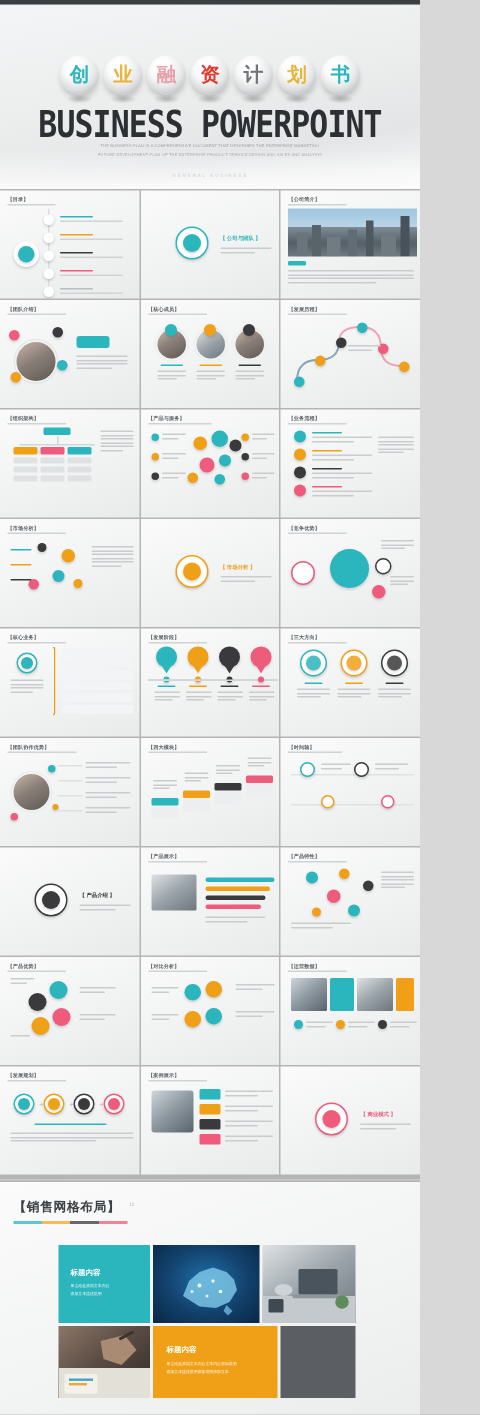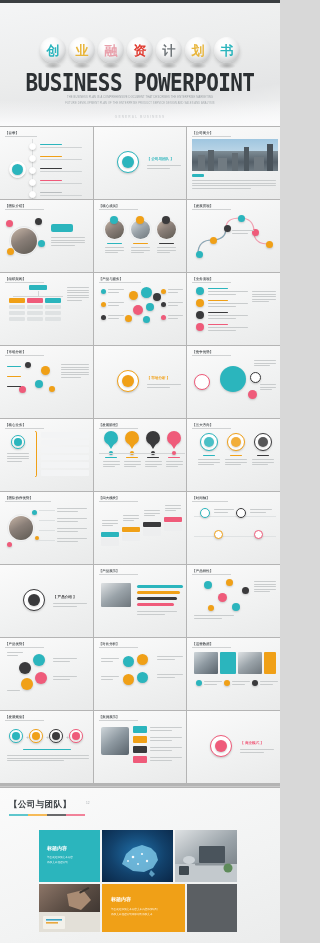--- a/index.html
+++ b/index.html
@@ -668,21 +668,21 @@
       </div>
       <div class="slide">
         <div class="body"></div>
       </div>
       <div class="slide">
         <div class="body"></div>
       </div>
     </div>
 
   <div class="feature">
-    <div class="f-title">【公司与团队】</div>
+    <div class="f-title">【销售网格布局】</div>
     <div class="f-num">12</div>
     <div class="f-underline"></div>
 
     <div class="f-grid">
 
       <div class="fc fc-teal" style="left:0;top:0;width:61px;height:52px;">
         <div class="fc-h" style="left:8px;top:15px;">标题内容</div>
         <div class="fc-p" style="left:8px;top:25px;width:46px;white-space:pre-line;">单击此处添加文本内容
 添加文本描述说明</div>
       </div>

